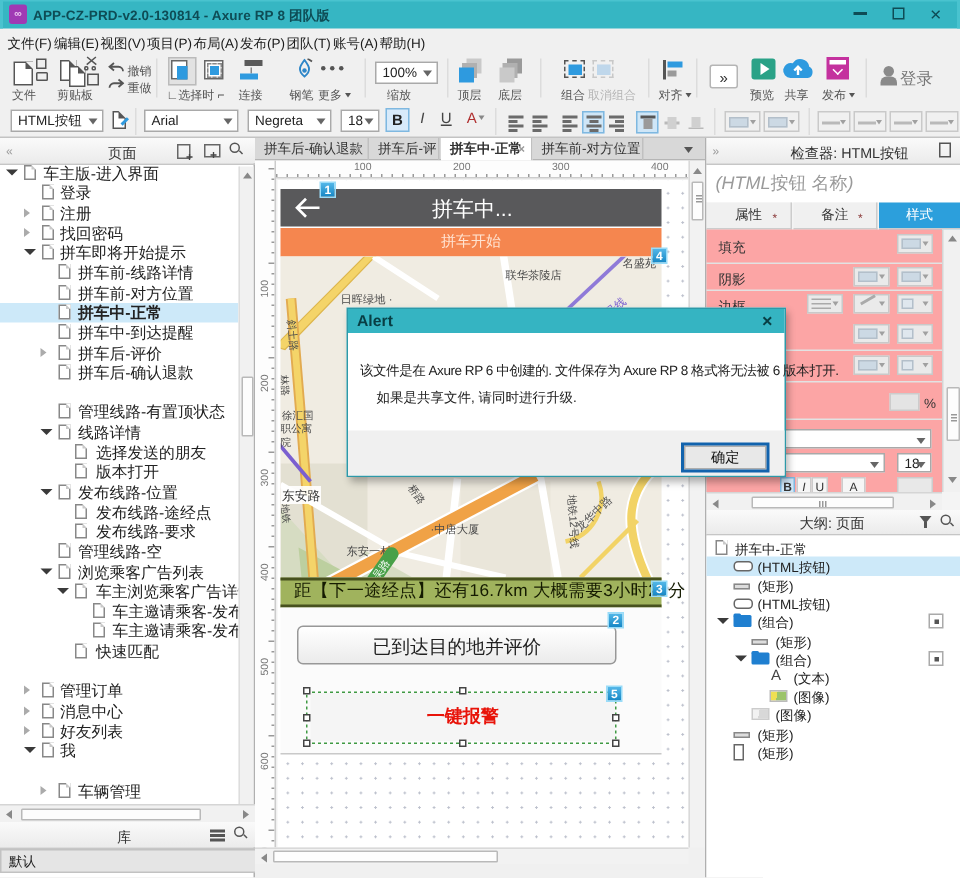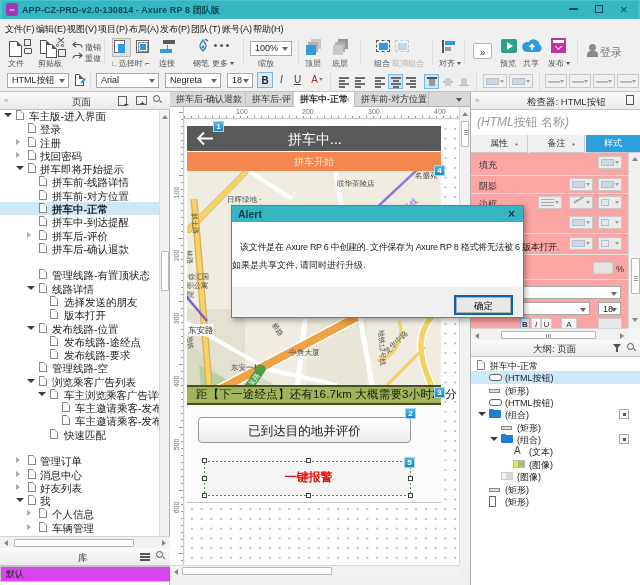--- a/index.html
+++ b/index.html
@@ -60,21 +60,21 @@
 .dd .sw{left:2px;top:2px;width:13px;height:7px;background:#ccd9e4;border:1px solid #b3bfca}
 .dd .ar{right:2px;top:4px;border-left:2.5px solid transparent;border-right:2.5px solid transparent;border-top:3.5px solid #a0a0a0;width:0;height:0}
 .sline{position:absolute;left:0;width:157px;height:1px;background:#e2e2e2}
 #rvscroll{position:absolute;left:157px;top:61px;width:13px;height:175px;background:#f1f1f1;border-left:1px solid #d5d5d5}
 #rhscroll{position:absolute;left:0;top:236px;width:157px;height:12px;background:#f1f1f1;border-top:1px solid #d5d5d5}
 #outhead{position:absolute;left:0;top:248px;width:170px;height:17px}
 #outline{position:absolute;left:0;top:265px;width:170px;height:228px;background:#fff;font-size:9px;color:#222}
 .orow{position:absolute;height:12.35px;line-height:12px;white-space:nowrap}
 #lhs1{position:absolute;left:0;top:444px;width:170px;height:12px;background:#f1f1f1;border-top:1px solid #d5d5d5}
 #libhead{position:absolute;left:0;top:456px;width:170px;height:18px}
-#libdd{position:absolute;left:0;top:474px;width:186px;height:16px;background:#d946ef;border:1px solid #c2c2c2;font-size:9px;color:#222;line-height:14px;padding-left:5px}
+#libdd{position:absolute;left:0;top:474px;width:186px;height:16px;background:#e5e5e5;border:1px solid #c2c2c2;font-size:9px;color:#222;line-height:14px;padding-left:5px}
 #dialog{left:231px;top:205px;width:293px;height:113px;background:#fff;border:1px solid #2d99a8;box-shadow:2px 3px 5px rgba(0,0,0,.3);z-index:50}
 #dlgtitle{position:absolute;left:0;top:0;width:291px;height:16px;background:#35b4c2;color:#083e44;font-size:10.5px;font-weight:bold;line-height:16px;padding-left:6px}
 #dlgfoot{position:absolute;left:0;top:81px;width:291px;height:30px;background:#f0f0f0}
 #dlgok{position:absolute;left:224px;top:10px;width:55px;height:16px;background:#e8e8e8;border:1px solid #adadad;outline:2px solid #1263ad;font-size:9.5px;color:#111;text-align:center;line-height:15px}
 </style></head>
 <body>
 <div class="abs" id="titlebar"></div>
 <div class="abs" id="logo">∞</div>
 <div class="abs" id="ttext">APP-CZ-PRD-v2.0-130814 - Axure RP 8 团队版</div>
 <div class="winbtn" style="left:569px;top:8px;width:9px;height:2px;background:#0e4c55"></div>
@@ -390,25 +390,20 @@
 <div class="trow" style="top:371.8px;left:0;width:159px">
         <i class="twc" style="left:16px"></i>
         <i class="doc" style="left:28px"></i>
         <span style="position:absolute;left:40px;top:1px">好友列表</span>
       </div>
 <div class="trow" style="top:385.1px;left:0;width:159px">
         <i class="twe" style="left:16px"></i>
         <i class="doc" style="left:28px"></i>
         <span style="position:absolute;left:40px;top:1px">我</span>
       </div>
-<div class="trow" style="top:398.4px;left:0;width:159px">
-        <i class="twc" style="left:27px"></i>
-        <i class="doc" style="left:39px"></i>
-        <span style="position:absolute;left:52px;top:1px">个人信息</span>
-      </div>
 <div class="trow" style="top:411.7px;left:0;width:159px">
         <i class="twc" style="left:27px"></i>
         <i class="doc" style="left:39px"></i>
         <span style="position:absolute;left:52px;top:1px">车辆管理</span>
       </div>
     </div>
   <div style="position:absolute;left:159px;top:19px;width:10px;height:437px;background:#f1f1f1;border-left:1px solid #ddd">
     <div class="scrthumb" style="left:1px;top:140px;width:8px;height:40px"></div>
     <div class="scrarr" style="left:2px;top:4px;border-left:3px solid transparent;border-right:3px solid transparent;border-bottom:4px solid #888"></div>
     <div class="scrarr" style="left:2px;top:428px;border-left:3px solid transparent;border-right:3px solid transparent;border-top:4px solid #888"></div>
@@ -793,17 +788,17 @@
 <div class="orow" style="top:137.8px;left:0;width:170px">
         <i style="left:18px;top:1px;width:7px;height:11px;border:1px solid #666;background:#fff"></i>
         <span style="position:absolute;left:34px;top:1px">(矩形)</span>
       </div>
     </div>
 </div>
 <div class="abs" id="dialog">
   <div id="dlgtitle">Alert</div>
   <i style="left:276px;top:1px;color:#083e44;font-size:12px;font-weight:bold">×</i>
   <div style="position:absolute;left:8px;top:35px;font-size:9px;letter-spacing:-0.3px;color:#222;white-space:nowrap">该文件是在 Axure RP 6 中创建的. 文件保存为 Axure RP 8 格式将无法被 6 版本打开.</div>
-  <div style="position:absolute;left:0;top:53px;font-size:9px;color:#222">如果是共享文件, 请同时进行升级.</div>
+  <div style="position:absolute;left:19px;top:53px;font-size:9px;color:#222">如果是共享文件, 请同时进行升级.</div>
   <div id="dlgfoot">
       <div id="dlgok">确定</div>
     </div>
 </div>
 
 </body></html>

